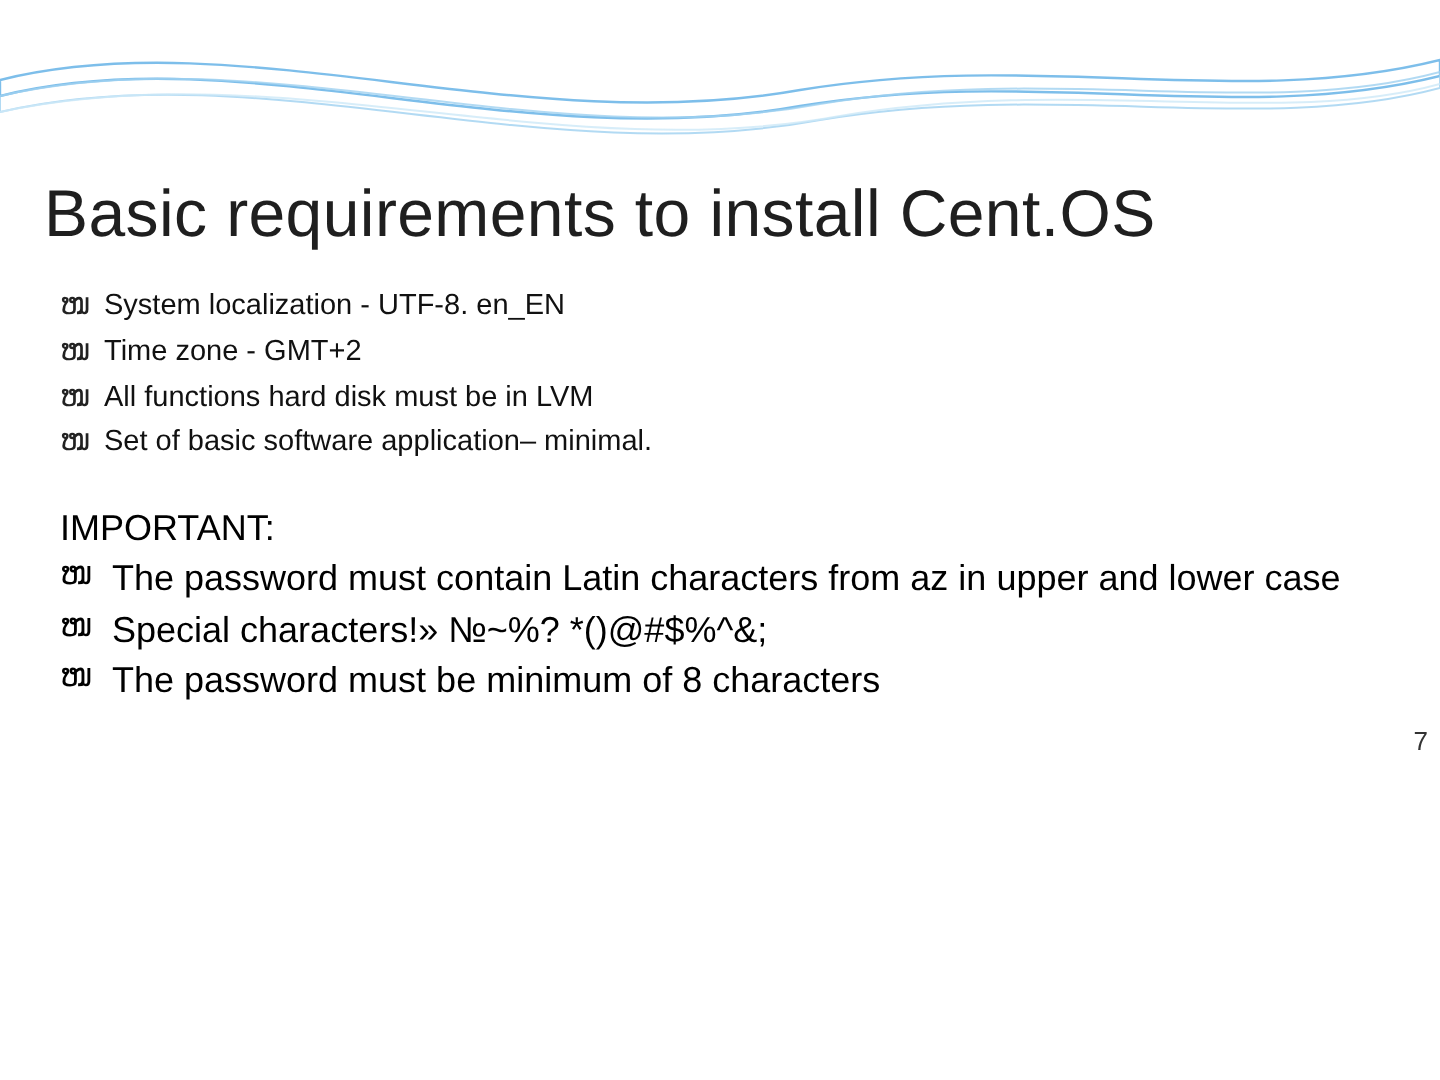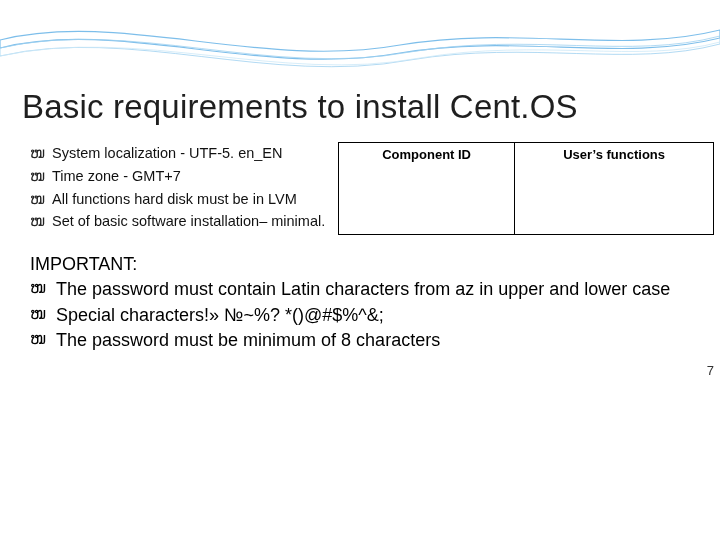--- a/index.html
+++ b/index.html
@@ -99,42 +99,38 @@
   <path d="M0,56 C140,26 280,84 420,58 C540,38 640,64 720,42" fill="none" stroke="#cde8f7" stroke-width="1" opacity="0.8"></path>
 </svg>
 
 <div class="content">
   <div class="title">Basic requirements to install Cent.OS</div>
 
   <div class="mid">
     <div class="bullets">
       <div class="bi">
         <span class="gl">ໜ</span>
-        <span class="tx">System localization - UTF-5. en_EN</span>
+        <span class="tx">System localization - UTF-8. en_EN</span>
       </div>
       <div class="bi">
         <span class="gl">ໜ</span>
-        <span class="tx">Time zone - GMT+7</span>
+        <span class="tx">Time zone - GMT+2</span>
       </div>
       <div class="bi">
         <span class="gl">ໜ</span>
         <span class="tx">All functions hard disk must be in LVM</span>
       </div>
       <div class="bi">
         <span class="gl">ໜ</span>
-        <span class="tx">Set of basic software installation– minimal.</span>
+        <span class="tx">Set of basic software application– minimal.</span>
       </div>
     </div>
 
     <table class="comp">
       <tbody>
-          <tr>
-        <th>Component ID</th>
-        <th>User’s functions</th>
-      </tr>
     </tbody>
       </table>
   </div>
 
   <div class="important">
     <div class="hdr">IMPORTANT:</div>
     <div class="bi">
       <span class="gl">ໜ</span>
       <span class="tx">The password must contain Latin characters from az in upper and lower case</span>
     </div>

